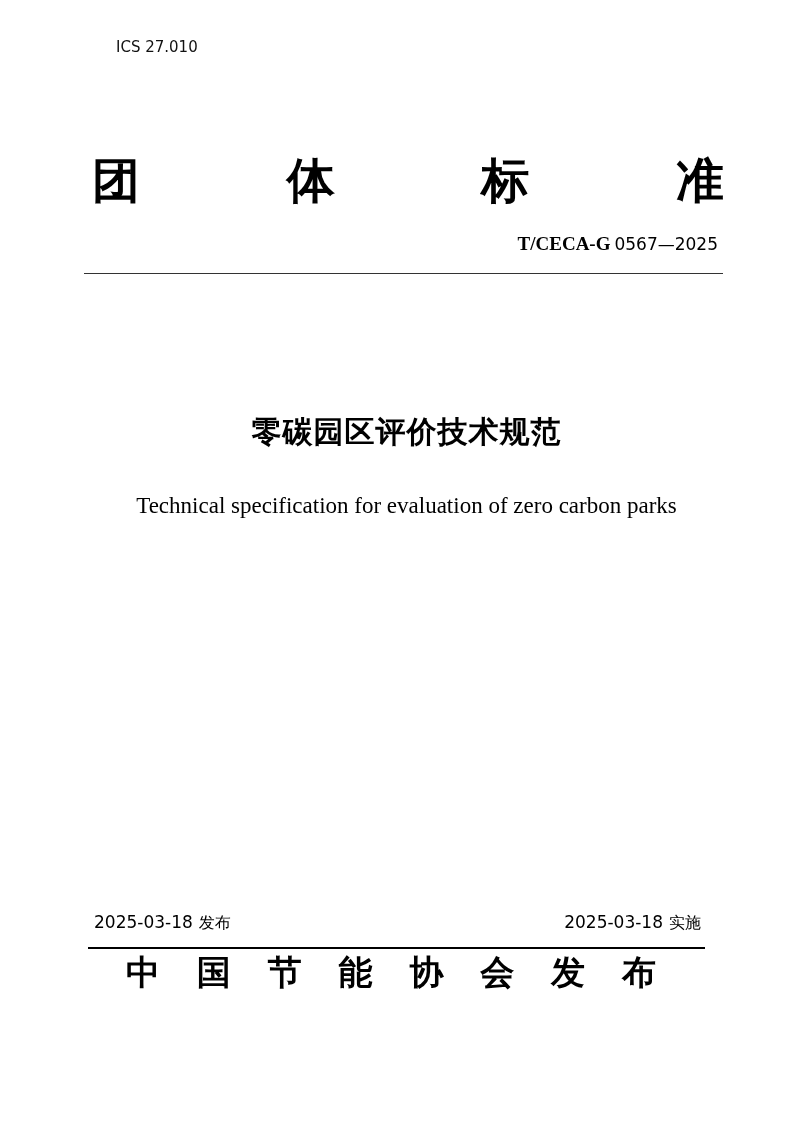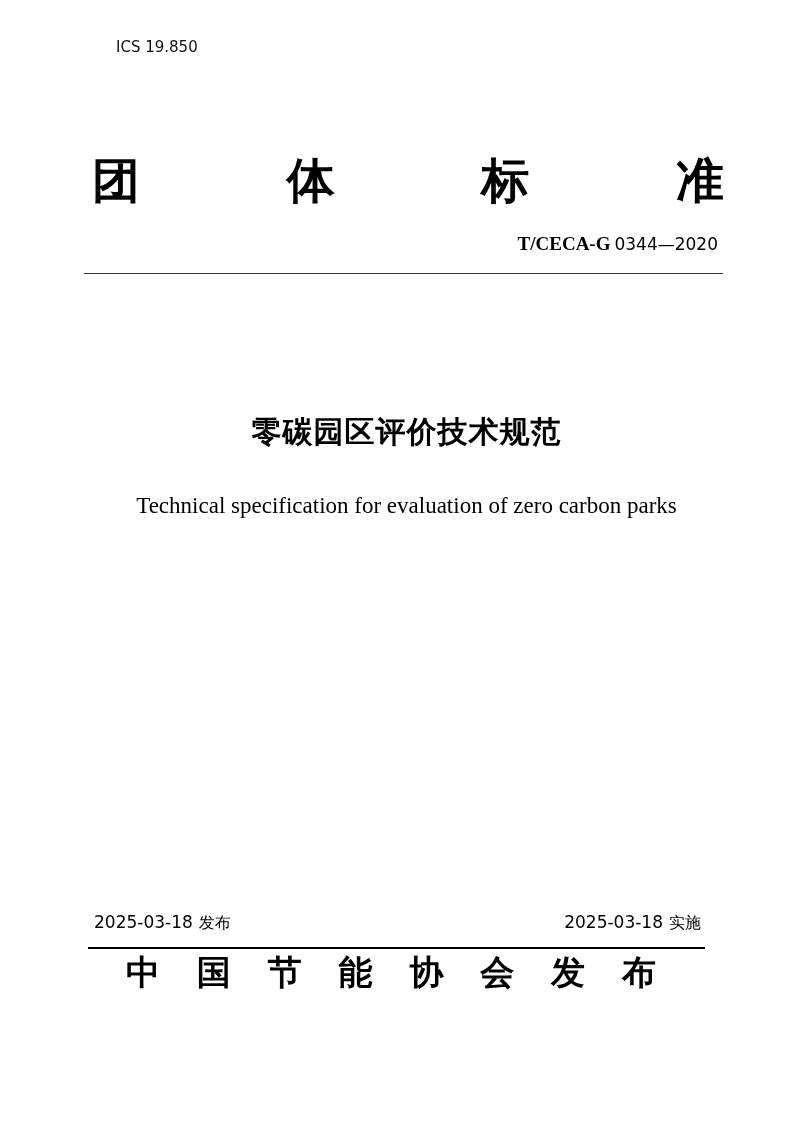--- a/index.html
+++ b/index.html
@@ -47,31 +47,31 @@
     display: flex; justify-content: space-between; align-items: center;
   }
   .publisher span {
     font-family: "DejaVu Serif", "Liberation Serif", serif;
     font-size: 34px; font-weight: bold; line-height: 45px;
   }
 </style>
 </head>
 <body>
 
-<div class="abs ics">ICS 19.850</div>
+<div class="abs ics">ICS 27.010</div>
 
 <div class="abs big-title">
   <span>团</span>
   <span>体</span>
   <span>标</span>
   <span>准</span>
 </div>
 
 <div class="abs std-no">
-  <span class="prefix">T/CECA-G</span><span class="num">0344—2020</span>
+  <span class="prefix">T/CECA-G</span><span class="num">0567—2025</span>
 </div>
 
 <div class="abs rule-top"></div>
 
 <div class="abs cn-title">零碳园区评价技术规范</div>
 <div class="abs en-title">Technical specification for evaluation of zero carbon parks</div>
 
 <div class="abs date-left">
   <span>2025-03-18</span><span class="lbl">发布</span>
 </div>

